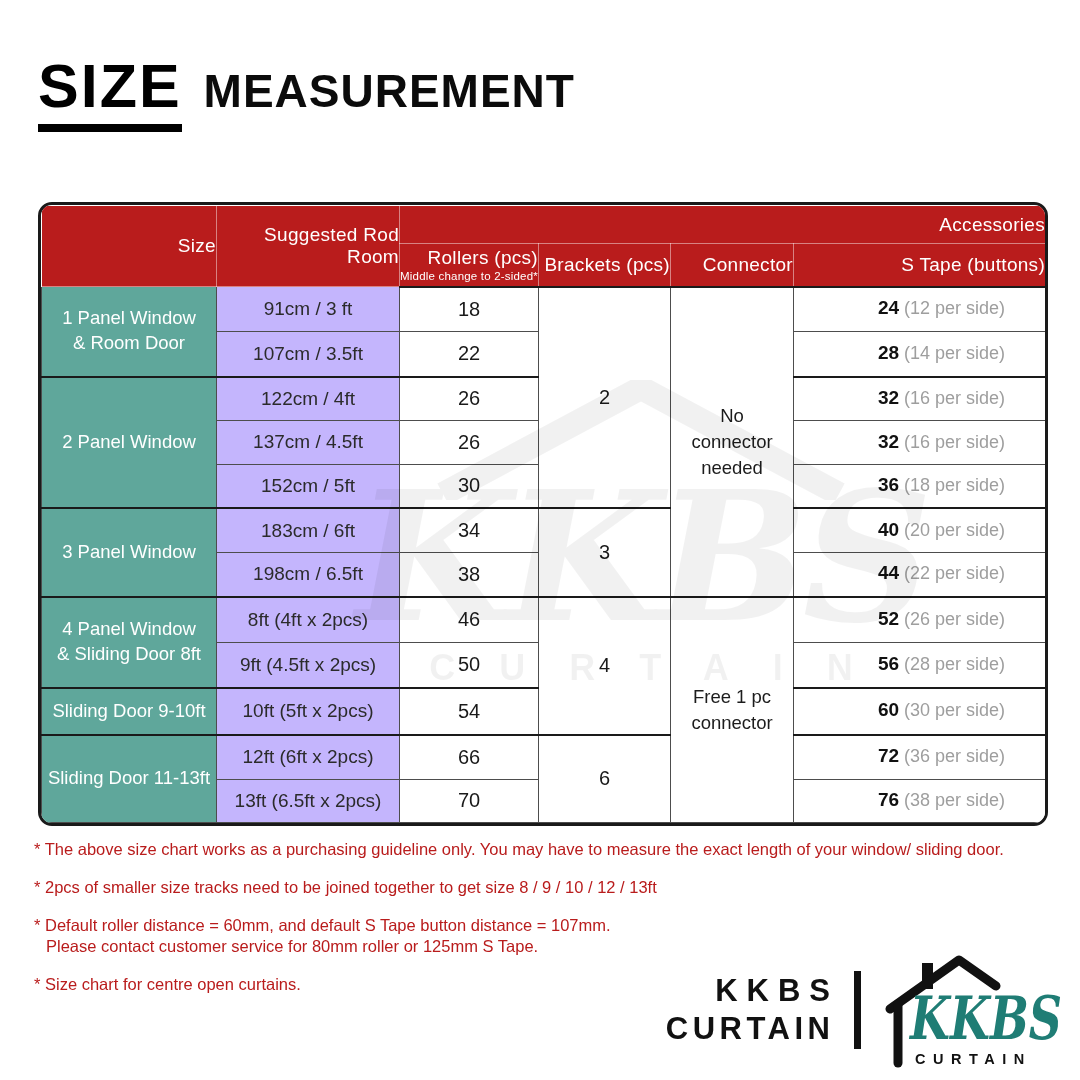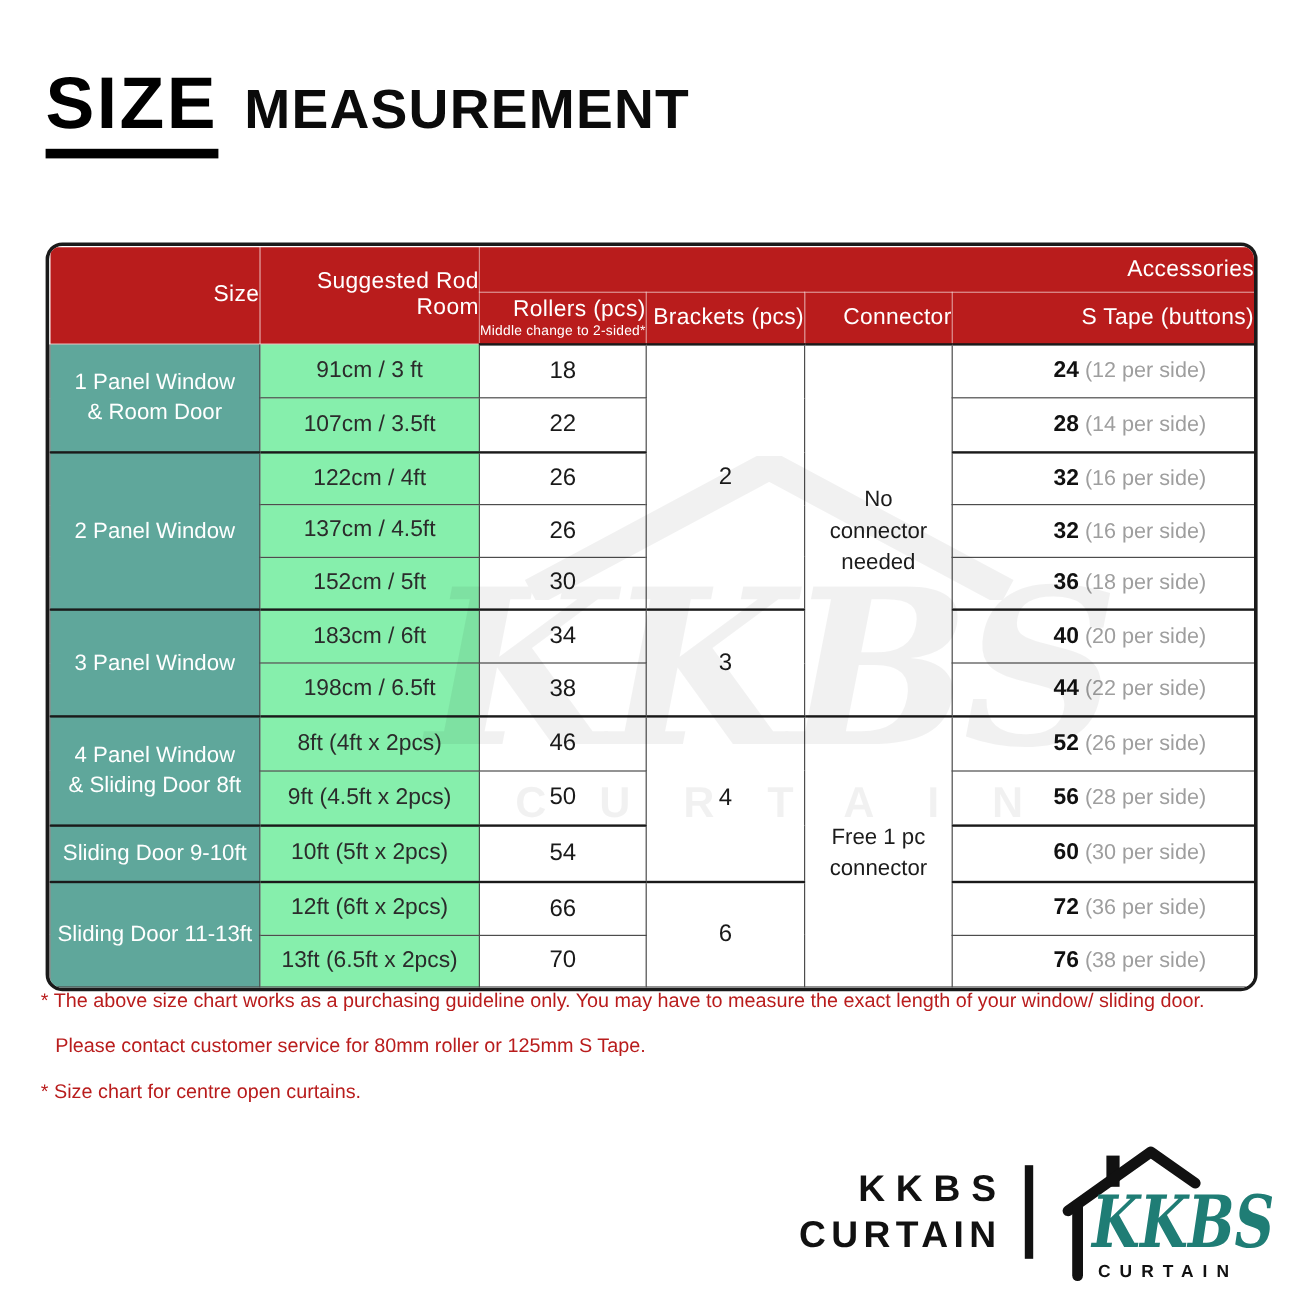--- a/index.html
+++ b/index.html
@@ -34,42 +34,42 @@
   th .sub { display:block; font-size:11.5px; margin-top:1px; letter-spacing:.2px; }
   tr.h2 th { border-bottom:2.5px solid #1a1a1a; }
 
   td {
     border:1px solid #4d4d4d; background:#fff; text-align:center; vertical-align:middle;
     font-size:19px; color:#1c1c1c; padding:0;
   }
   tr.gs td { border-top:2.5px solid #1a1a1a; }
   td.size { background:#5fa79b; color:#fff; font-size:18.5px; line-height:1.35; }
   td.size .l { display:block; }
-  td.rod  { background:#86efac; color:#2b2b2b; }
+  td.rod  { background:#c4b5fd; color:#2b2b2b; }
   td.roll { font-size:20px; color:#1a1a1a;margin-left:48px; }
   td.brk  { font-size:20px; color:#1a1a1a; }
   td.conn { font-size:18.5px; }
   td.conn .w { width:100px; margin:0 auto; line-height:1.4; }
   td.stape .num { font-weight:700; color:#111; font-size:19px;margin-left:44px; }
   td.stape .note { color:#9e9e9e; font-size:18px; margin-left:5px; }
 
   
   .watermark {
     position:absolute; left:280px; top:175px; width:640px; text-align:center;
     opacity:0.05; pointer-events:none; color:#000;
   }
   .wm-script {
     font-family:"DejaVu Serif", serif; font-style:italic; font-weight:bold;
     font-size:180px; line-height:.85; margin-top:-24px; letter-spacing:-6px;
   }
   .wm-sub { font-size:36px; font-weight:600; letter-spacing:44px; padding-left:44px; margin-top:14px; }
 
   
   .notes { position:absolute; left:34px; top:824px; width:1000px; color:#b91c1c; }
-  .note { font-size:16.5px; line-height:1.32; margin-bottom:16px; }
+  .note { font-size:16.5px; line-height:1.32; margin-bottom:16px;margin-top:15px; }
   .note .l2 { display:block; padding-left:12px; }
 
   
   .footer {
     position:absolute; right:6px; bottom:8px; height:125px;
     display:flex; align-items:center; justify-content:flex-end; gap:24px; padding-right:4px;
   }
   .wordmark { text-align:right; color:#111; font-weight:700; line-height:1; }
   .wordmark .wm1 { font-size:31px; letter-spacing:9px; margin-right:-9px; }
   .wordmark .wm2 { font-size:31px; letter-spacing:4.5px; margin-right:-4.5px; margin-top:7px; }
@@ -236,21 +236,23 @@
     <svg width="420" height="120" viewBox="0 0 420 120">
       <path d="M12,114 L210,8 L408,114" fill="none" stroke="#000" stroke-width="24" stroke-linejoin="miter"></path>
     </svg>
     <div class="wm-script">KKBS</div>
     <div class="wm-sub">CURTAIN</div>
   </div>
 </div>
 
 <div class="notes">
   <div class="note"><span>* The above size chart works as a purchasing guideline only. You may have to measure the exact length of your window/ sliding door.</span></div>
+  <div class="note"><span>* 2pcs of smaller size tracks need to be joined together to get size 8 / 9 / 10 / 12 / 13ft</span></div>
   <div class="note">
+    <span>* Default roller distance = 60mm, and default S Tape button distance = 107mm.</span>
     <span class="l2">Please contact customer service for 80mm roller or 125mm S Tape.</span>
   </div>
   <div class="note"><span>* Size chart for centre open curtains.</span></div>
 </div>
 
 <div class="footer">
   <div class="wordmark">
     <div class="wm1">KKBS</div>
     <div class="wm2">CURTAIN</div>
   </div>

